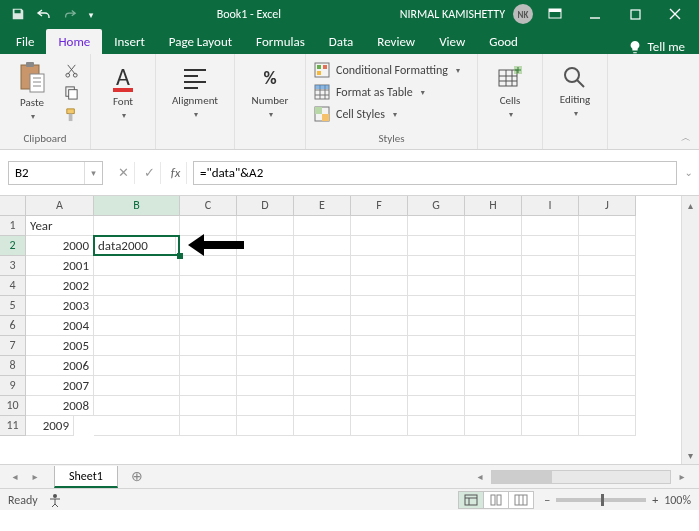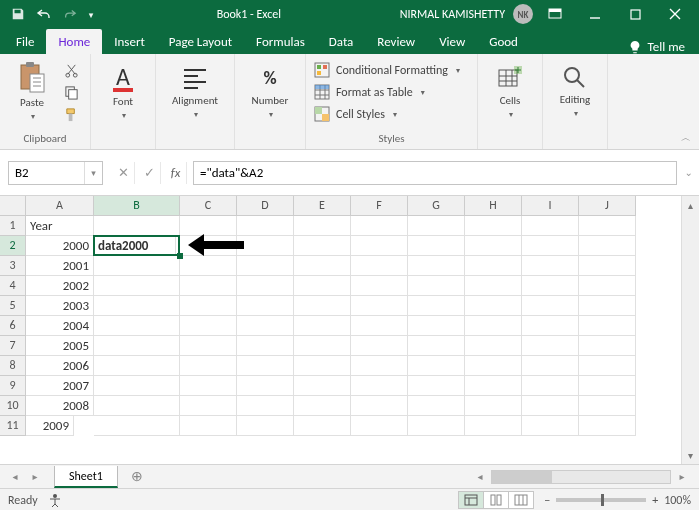--- a/index.html
+++ b/index.html
@@ -336,21 +336,21 @@
       <div class="cell" style="left: 68px; top: 0px; width: 86px;"></div>
       <div class="cell" style="left: 154px; top: 0px; width: 57px;"></div>
       <div class="cell" style="left: 211px; top: 0px; width: 57px;"></div>
       <div class="cell" style="left: 268px; top: 0px; width: 57px;"></div>
       <div class="cell" style="left: 325px; top: 0px; width: 57px;"></div>
       <div class="cell" style="left: 382px; top: 0px; width: 57px;"></div>
       <div class="cell" style="left: 439px; top: 0px; width: 57px;"></div>
       <div class="cell" style="left: 496px; top: 0px; width: 57px;"></div>
       <div class="cell" style="left: 553px; top: 0px; width: 57px;"></div>
       <div class="cell right" style="left: 0px; top: 20px; width: 68px;">2000</div>
-      <div class="cell" style="left: 68px; top: 20px; width: 82px; font-weight: bold;">data2000</div>
+      <div class="cell" style="left: 68px; top: 20px; width: 82px;">data2000</div>
       <div class="cell" style="left: 154px; top: 20px; width: 57px;"></div>
       <div class="cell" style="left: 211px; top: 20px; width: 57px;"></div>
       <div class="cell" style="left: 268px; top: 20px; width: 57px;"></div>
       <div class="cell" style="left: 325px; top: 20px; width: 57px;"></div>
       <div class="cell" style="left: 382px; top: 20px; width: 57px;"></div>
       <div class="cell" style="left: 439px; top: 20px; width: 57px;"></div>
       <div class="cell" style="left: 496px; top: 20px; width: 57px;"></div>
       <div class="cell" style="left: 553px; top: 20px; width: 57px;"></div>
       <div class="cell right" style="left: 0px; top: 40px; width: 68px;">2001</div>
       <div class="cell" style="left: 68px; top: 40px; width: 86px;"></div>

